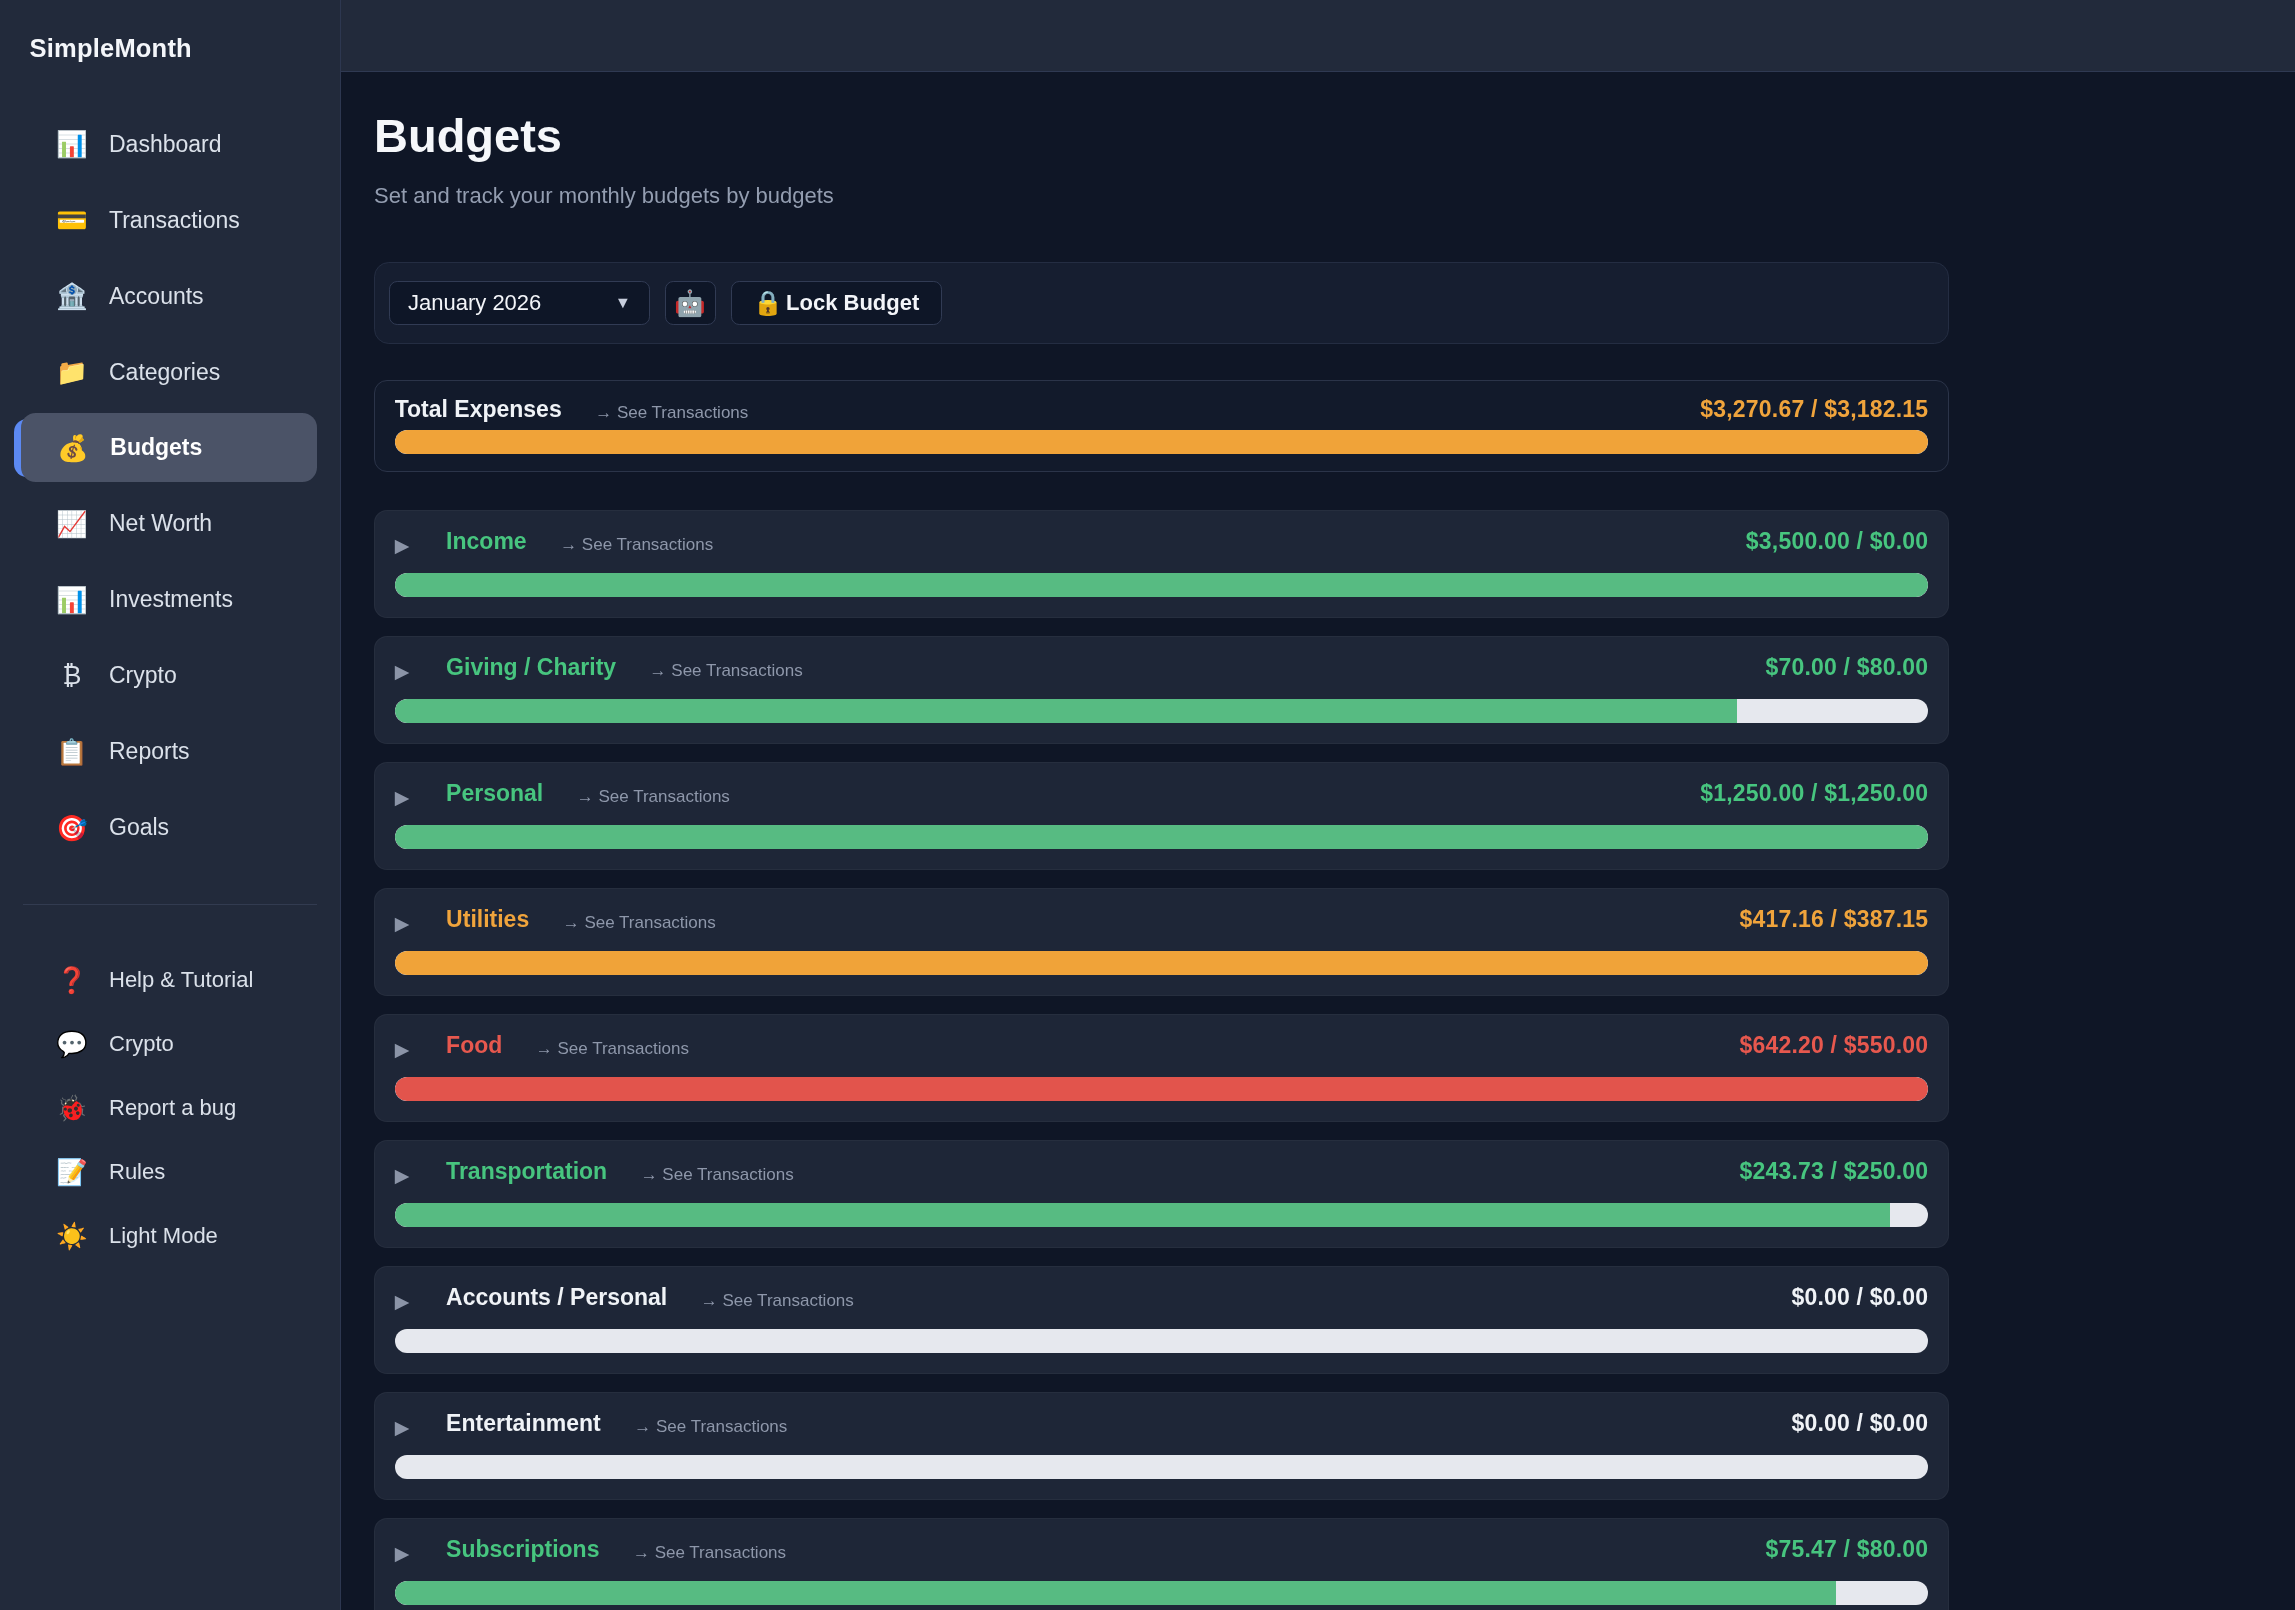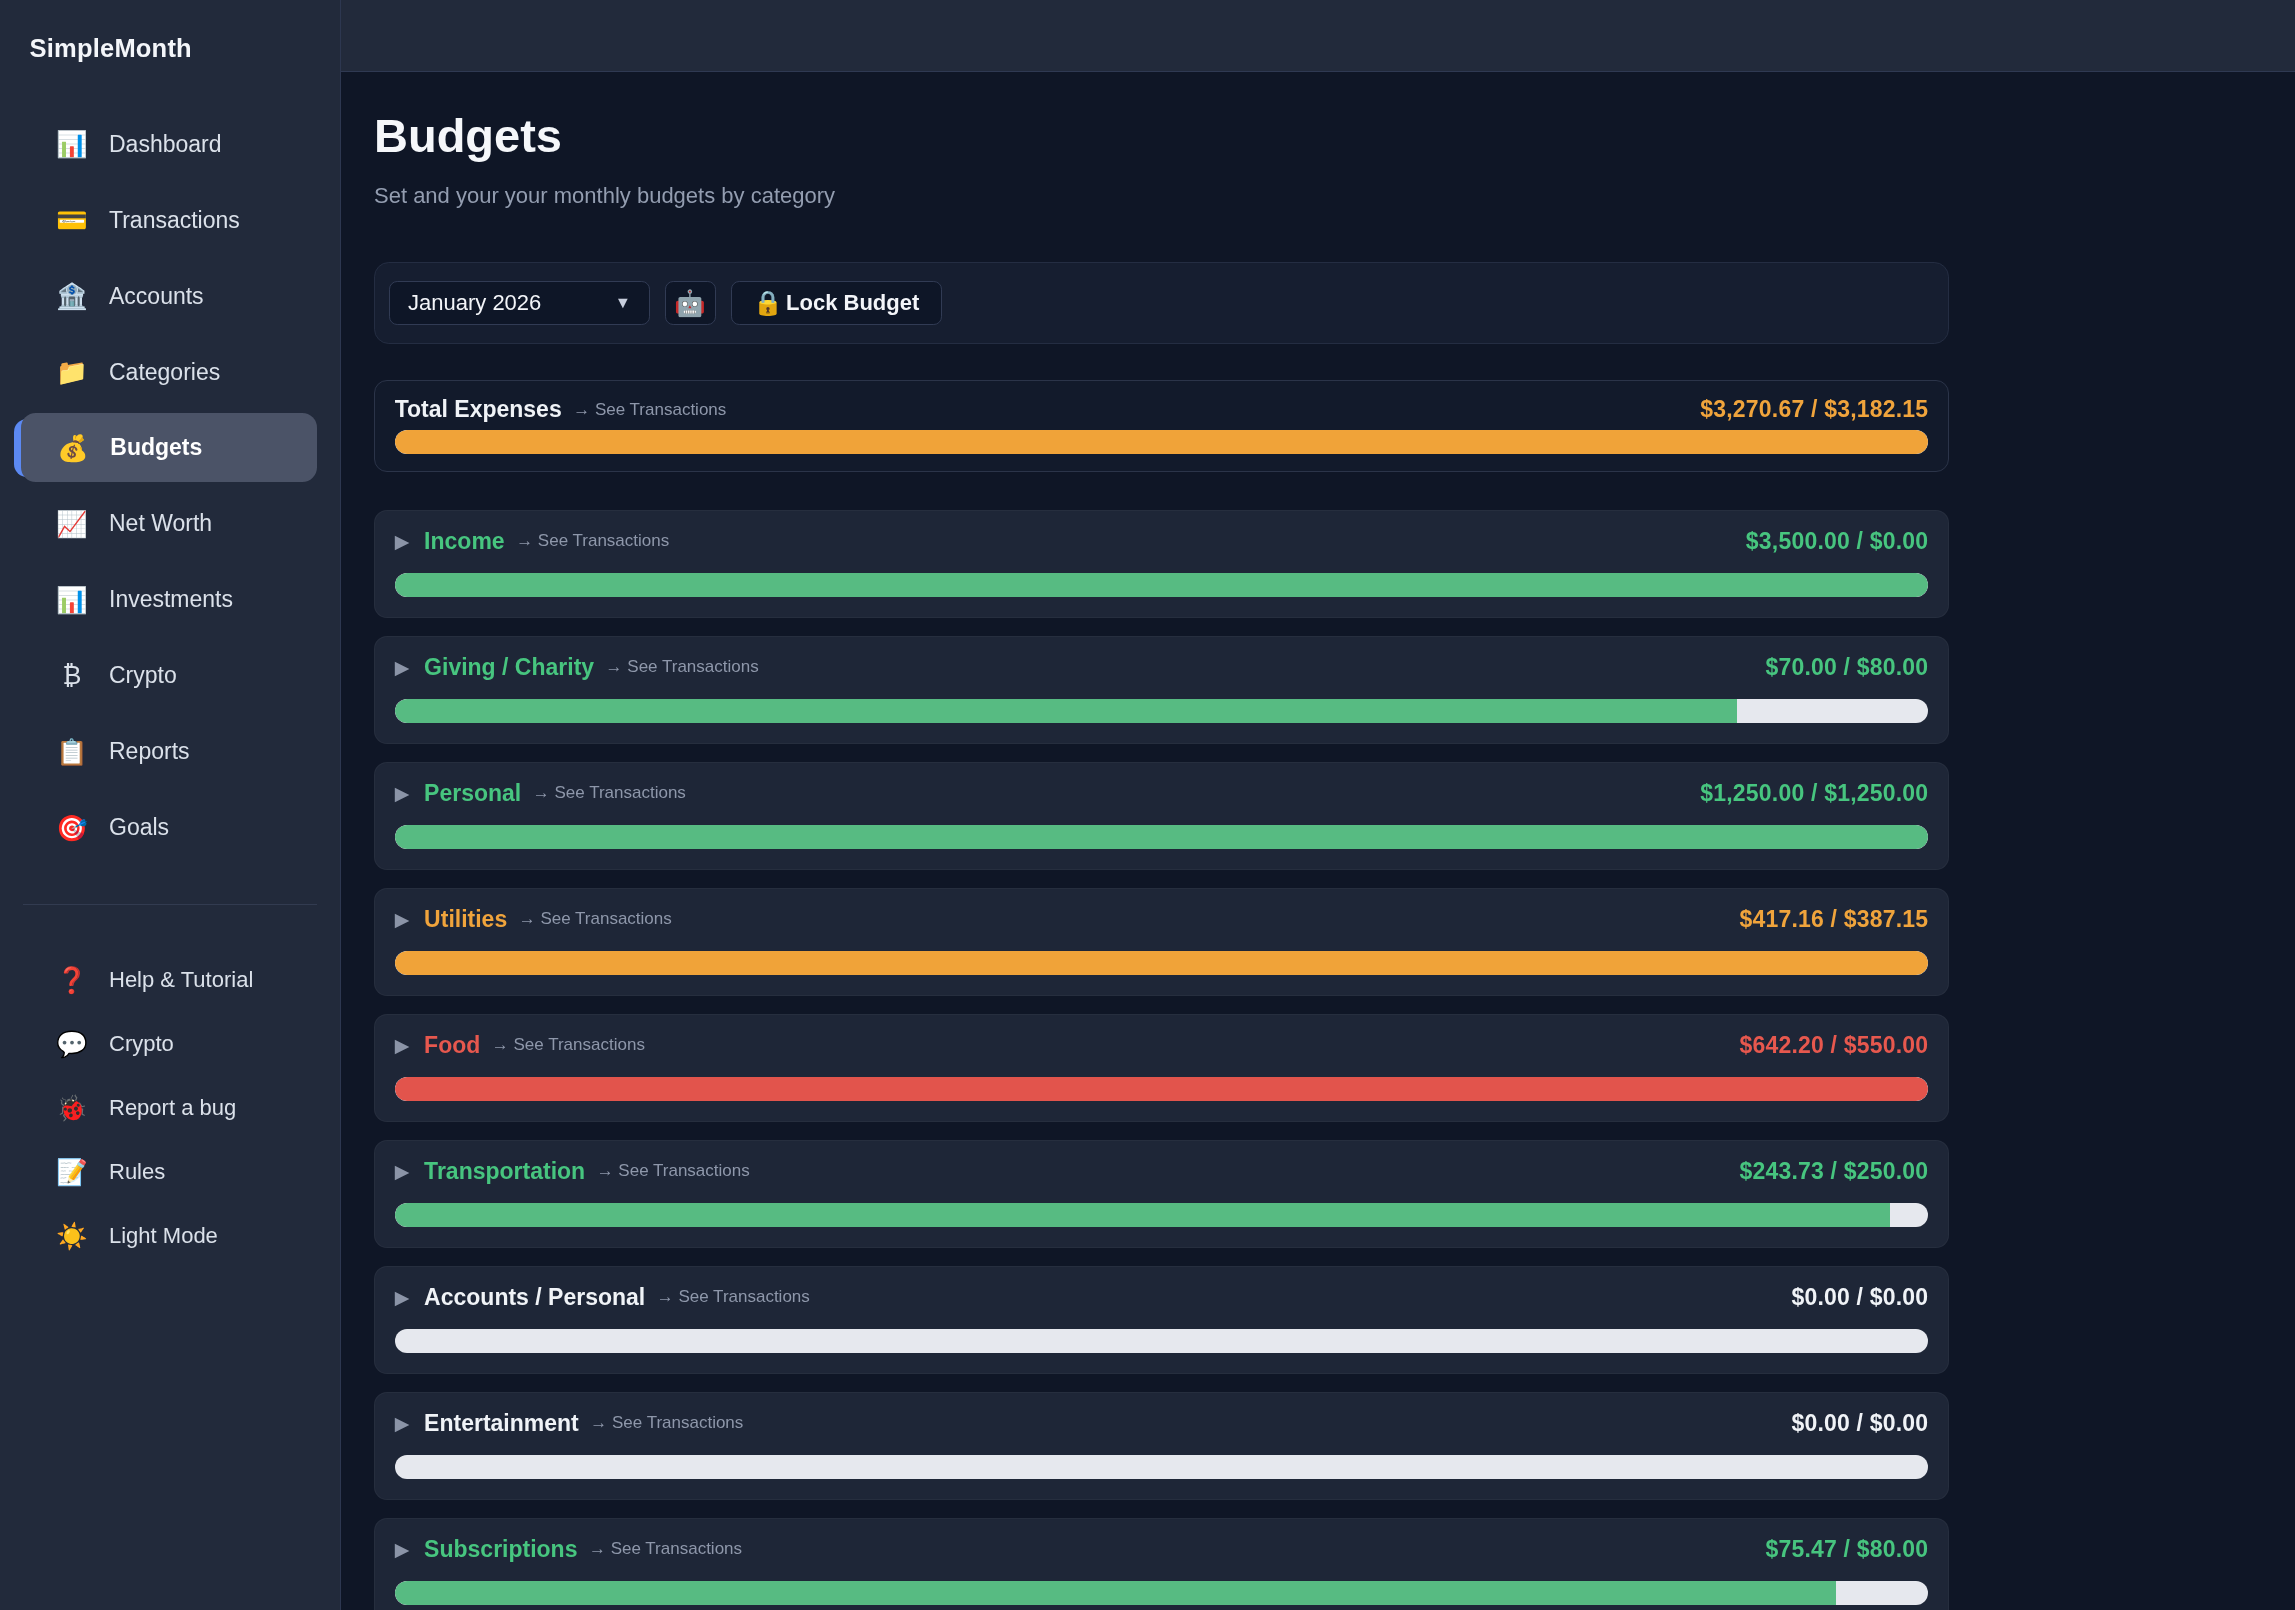--- a/index.html
+++ b/index.html
@@ -58,21 +58,21 @@
   .summary-card {
     margin-top:36px; width:1575px; height:92px; background:#121a2b;
     border:0.8px solid #2b3449; border-radius:13px; padding:15.6px 19.7px 16.4px;
     display:flex; flex-direction:column;
   }
   .rows { margin-top:38px; display:flex; flex-direction:column; gap:18px; width:1575px; }
   .row-card {
     height:108px; background:#1e2637; border:0.8px solid rgba(255,255,255,0.04);
     border-radius:13px; padding:17px 19.7px 19.7px; display:flex; flex-direction:column;
   }
-  .card-head { display:flex; align-items:center; }
+  .card-head { display:flex; align-items:flex-end;gap:22px; }
   .expand { color:#8b94a7; font-size:19px; margin-right:14.8px; cursor:pointer; line-height:1; }
   .cat-label { font-size:23px; font-weight:700; }
   .see-link { font-size:17px; color:#8e97aa; margin-left:11.5px; cursor:pointer; }
   .amount { margin-left:auto; font-size:23px; font-weight:700; letter-spacing:0.2px; }
   .bar { margin-top:auto; height:24px; border-radius:12.3px; background:#e6e8ee; overflow:hidden; }
   .fill { height:100%; border-radius:12.3px 0 0 12.3px; }
   .fill.full { border-radius:12.3px; }
   
   .c-green { color:#47c57f; } .c-orange { color:#f0a43c; }
   .c-red { color:#e7584e; } .c-neutral { color:#f0f3f7; }
@@ -149,21 +149,21 @@
     <span class="nav-label">Light Mode</span>
   </div>
     </nav>
 </aside>
 
 <div class="main">
   <div class="topband"></div>
   <div class="content">
 
     <h1 class="page-title">Budgets</h1>
-    <p class="page-subtitle">Set and your your monthly budgets by category</p>
+    <p class="page-subtitle">Set and track your monthly budgets by budgets</p>
 
     <div class="toolbar">
       <div class="select">
         <span>January 2026</span>
         <span class="caret">▼</span>
       </div>
       <button class="btn icon-only">
           <span>🤖</span>
         </button>
       <button class="btn">

